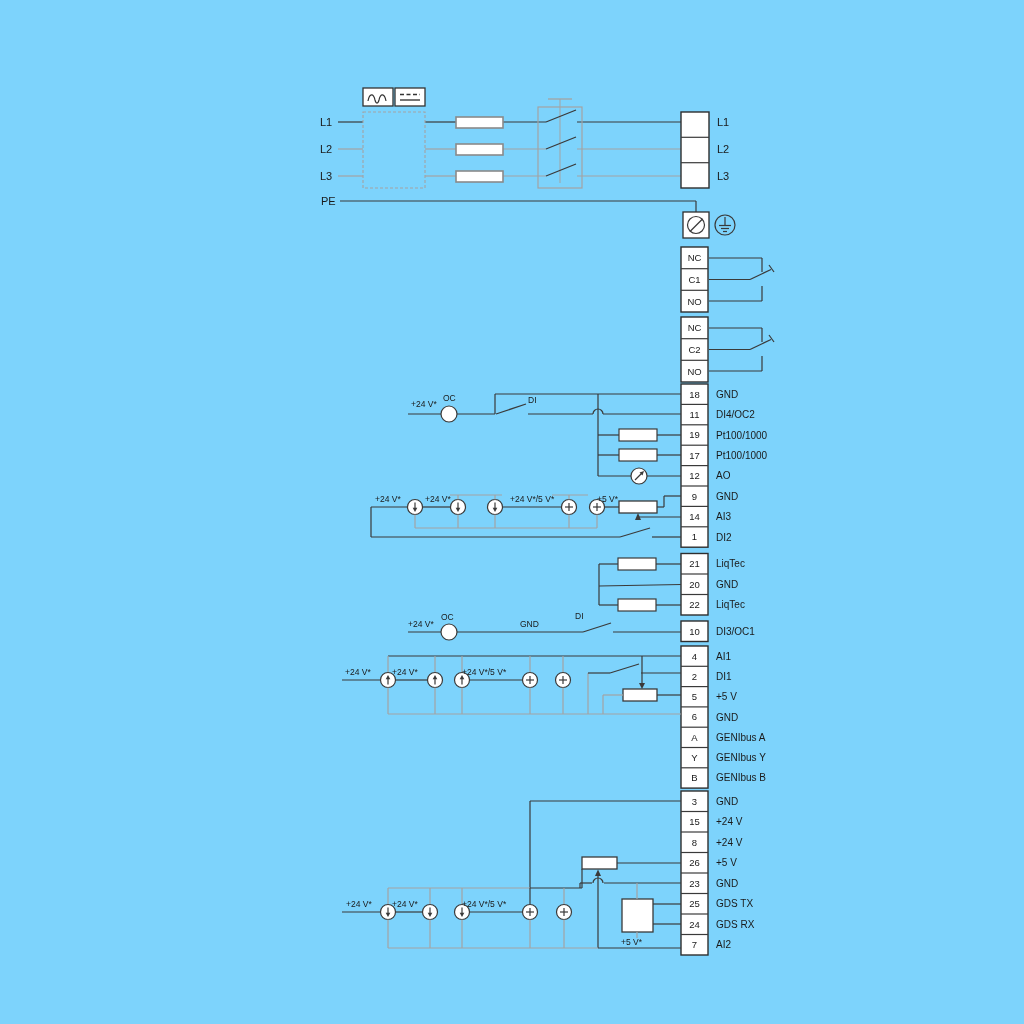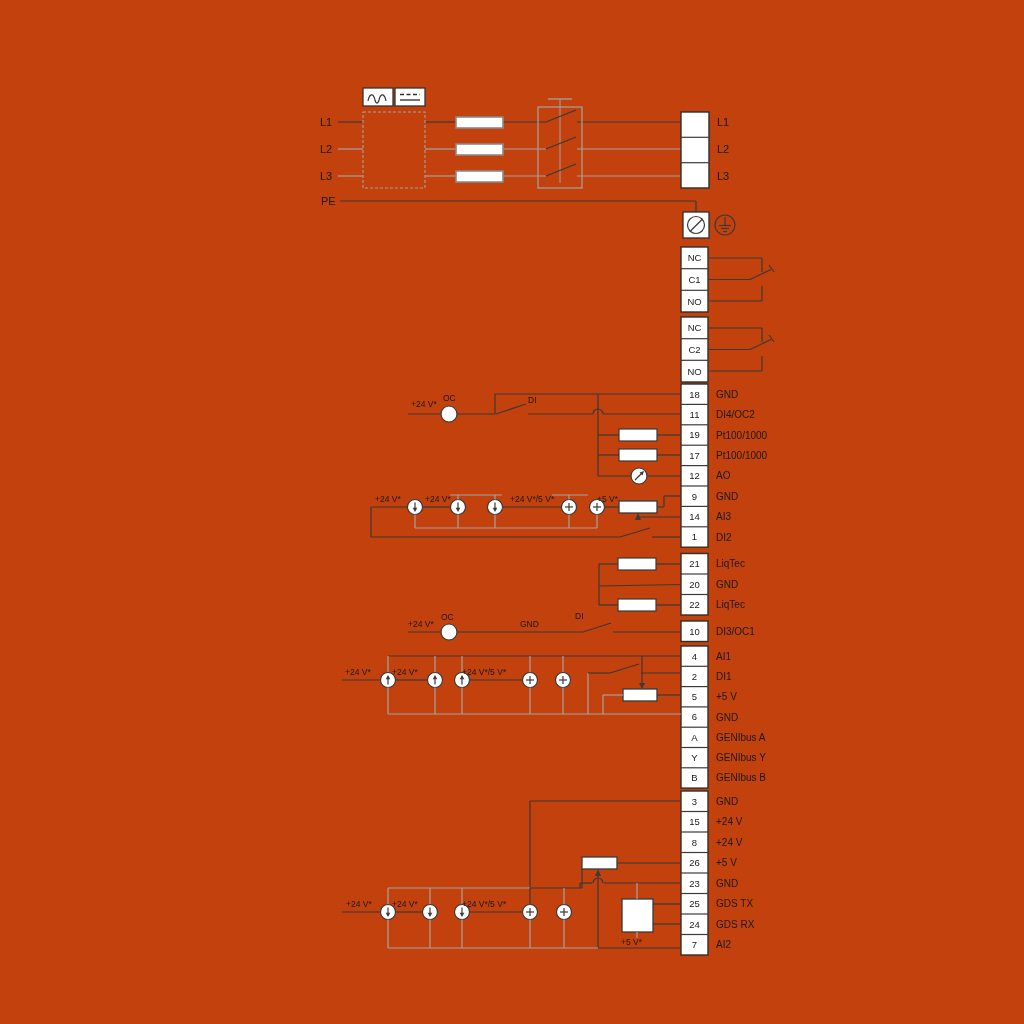--- a/index.html
+++ b/index.html
@@ -1,16 +1,16 @@
 <!DOCTYPE html>
 <html><head>
 <meta charset="utf-8">
 <style>
   html,body{margin:0;padding:0;background:#ffffff;}
-  .stage{width:1024px;height:1024px;position:relative;background:#c2410c;overflow:hidden;}
+  .stage{width:1024px;height:1024px;position:relative;background:#7dd3fc;overflow:hidden;}
   svg{display:block;}
   svg text{font-family:"Liberation Sans","DejaVu Sans",sans-serif;fill:#1a1a1a;}
 </style>
 </head>
 <body>
 
 <div class="stage">
   <svg id="diagram" width="1024" height="1024" viewBox="0 0 1024 1024">
       <g>
         <text x="320" y="126" font-size="11" text-anchor="start">L1</text>

